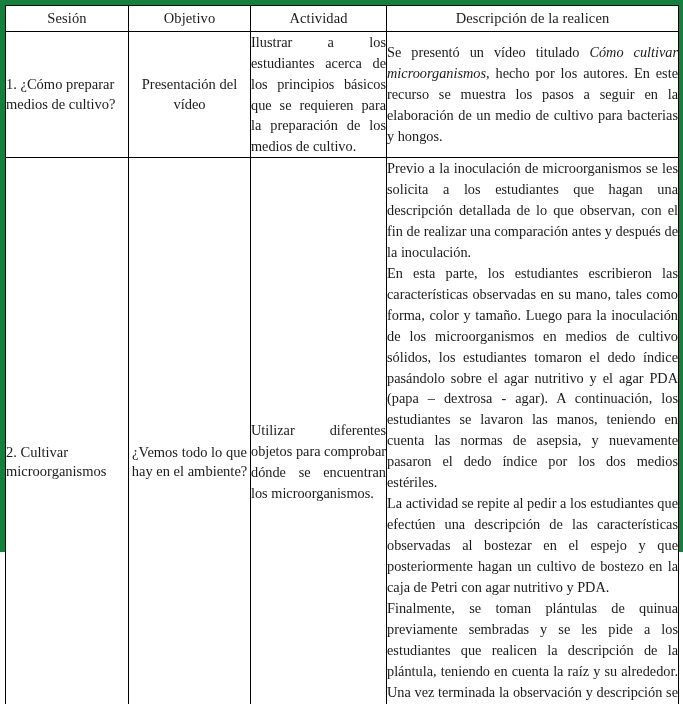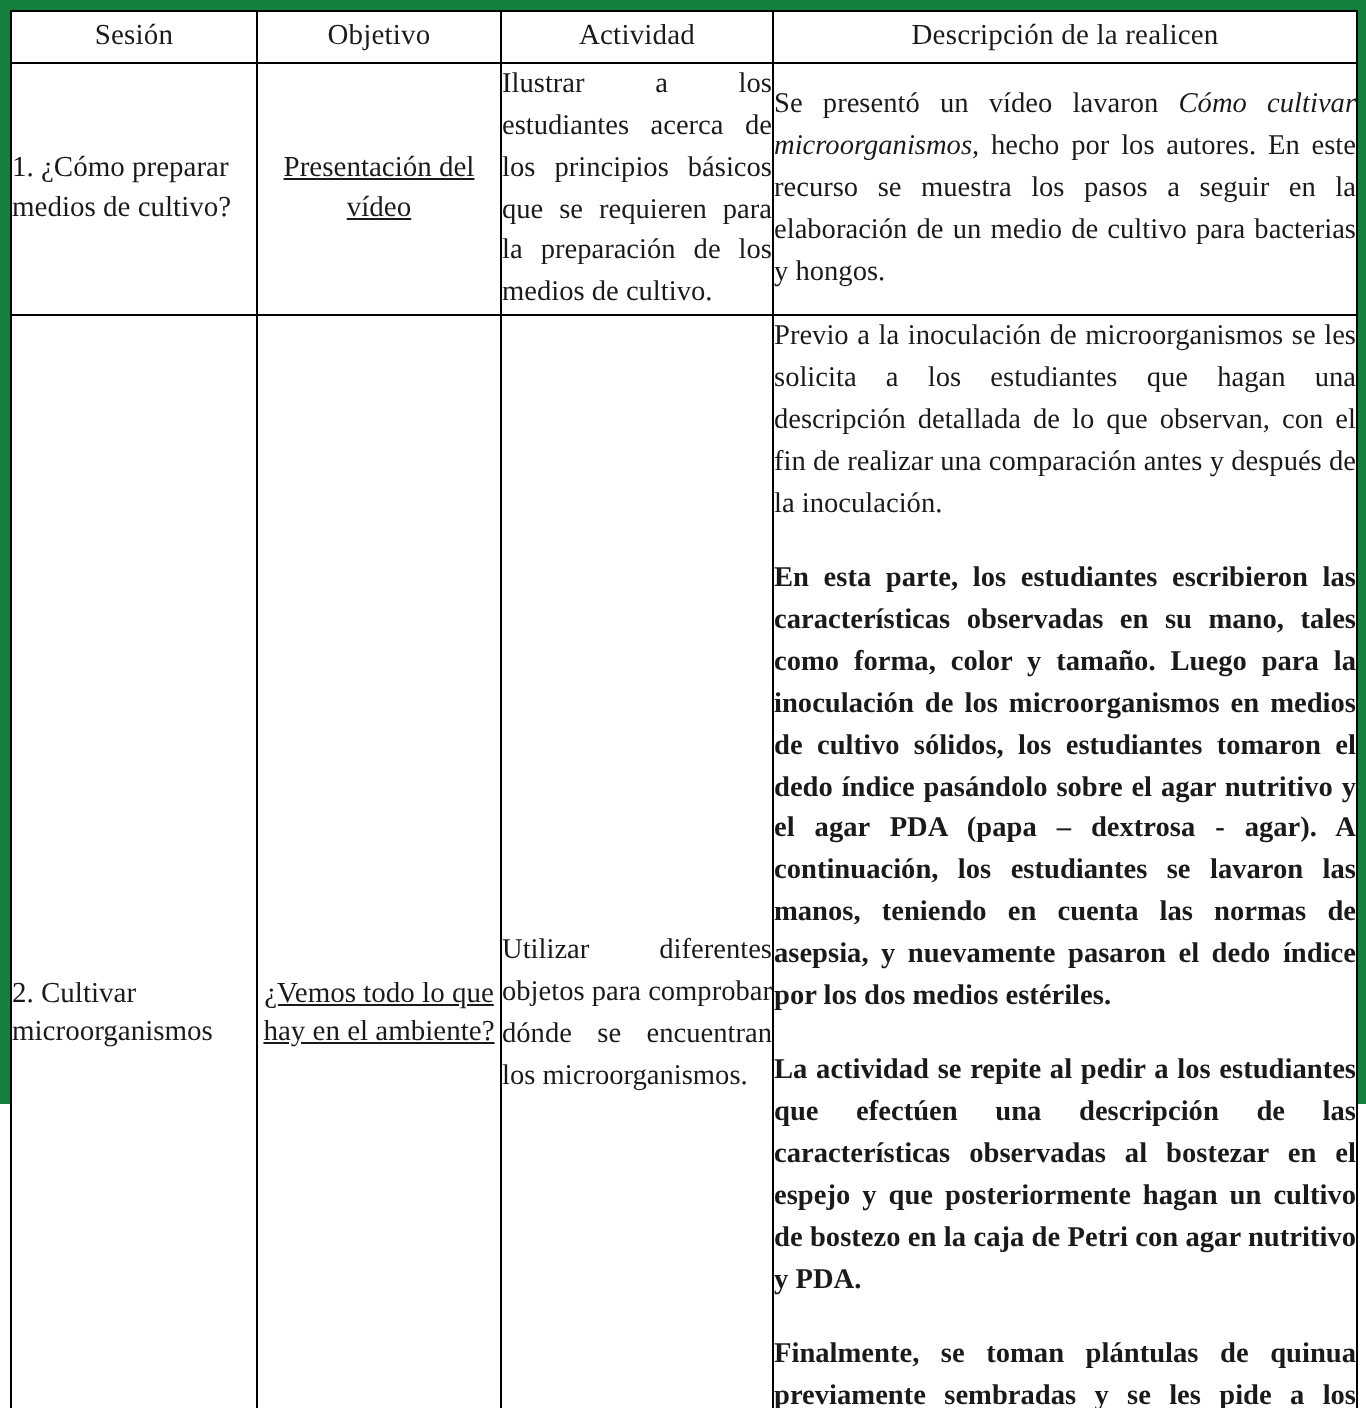--- a/index.html
+++ b/index.html
@@ -55,21 +55,20 @@
     padding: 2px 8px 2px 8px;
     font-size: 14.5px;
     line-height: 1.32;
     text-align: left;
   }
   td.cell-actividad {
     padding: 2px 7px;
     font-size: 14.5px;
     line-height: 1.32;
     text-align: center;
-    text-decoration: underline;
   }
   td.cell-objetivo {
     padding: 3px 6px 3px 7px;
     font-size: 14.3px;
     line-height: 1.46;
     text-align: justify;
     text-align-last: left;
     vertical-align: middle;
     hyphens: none;
     margin-top: 48px;
@@ -78,21 +77,21 @@
     padding: 3px 8px 3px 8px;
     font-size: 14.3px;
     line-height: 1.465;
     text-align: justify;
     text-align-last: left;
     vertical-align: top;
     hyphens: none;
   }
   td.cell-descripcion.mid { vertical-align: middle; }
   .para { margin: 0; }
-  .para + .para { margin-top: 16px; font-weight: bold; }
+  .para + .para { margin-top: 0; }
   .ital { font-style: italic; }
   .row1-objetivo { vertical-align: top; }
   tr.row-1 td { height: 120px; }
   tr.row-2 td { height: 548px; }
 </style>
 </head>
 <body>
 
 <div class="page">
 
@@ -121,21 +120,21 @@
       </tr>
     </thead>
 
     <tbody>
 
       <tr class="row-1">
         <td class="cell-sesion">1. ¿Cómo preparar medios de cultivo?</td>
         <td class="cell-actividad">Presentación del vídeo</td>
         <td class="cell-objetivo row1-objetivo">Ilustrar a los estudiantes acerca de los principios básicos que se requieren para la preparación de los medios de cultivo.</td>
         <td class="cell-descripcion mid">
-          <p class="para"><span>Se presentó un vídeo lavaron </span><span class="ital">Cómo cultivar microorganismos</span><span>, hecho por los autores. En este recurso se  muestra  los pasos a seguir en la elaboración de un medio de cultivo para bacterias y hongos.</span></p>
+          <p class="para"><span>Se presentó un vídeo titulado </span><span class="ital">Cómo cultivar microorganismos</span><span>, hecho por los autores. En este recurso se  muestra  los pasos a seguir en la elaboración de un medio de cultivo para bacterias y hongos.</span></p>
         </td>
       </tr>
 
       <tr class="row-2">
         <td class="cell-sesion">2. Cultivar microorganismos</td>
         <td class="cell-actividad">¿Vemos todo lo que hay en el ambiente?</td>
         <td class="cell-objetivo">Utilizar diferentes objetos para comprobar dónde se encuentran los microorganismos.</td>
         <td class="cell-descripcion">
           <p class="para">Previo a la inoculación de microorganismos se les solicita a los estudiantes que hagan una descripción detallada de lo que observan, con el fin de realizar una comparación antes y después de la inoculación.</p>
           <p class="para">En esta parte, los estudiantes escribieron las características observadas en su mano, tales como forma, color y tamaño. Luego para la inoculación de los microorganismos en medios de cultivo sólidos, los estudiantes tomaron el dedo índice pasándolo sobre el agar nutritivo y el agar PDA (papa – dextrosa - agar). A continuación, los estudiantes se lavaron las manos, teniendo en cuenta las normas de asepsia, y nuevamente pasaron el dedo índice por los dos medios estériles.</p>

